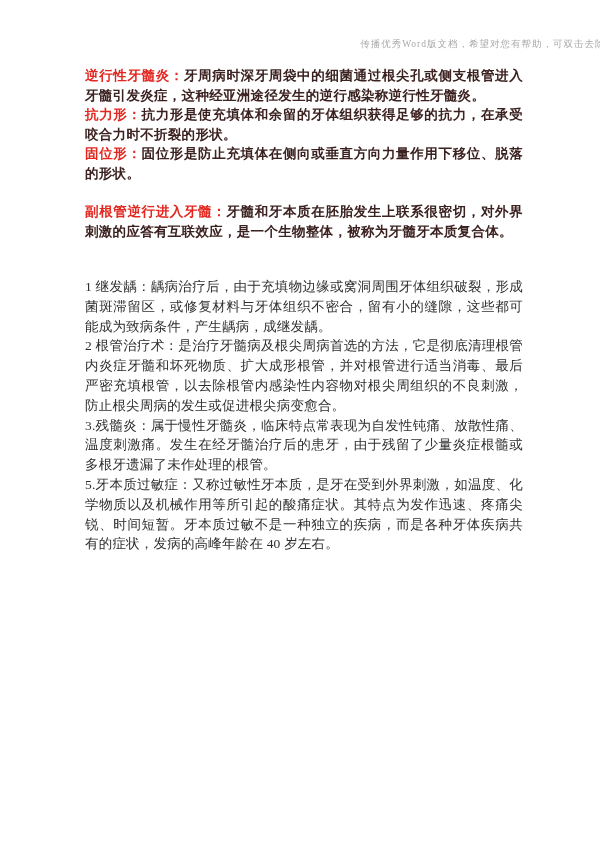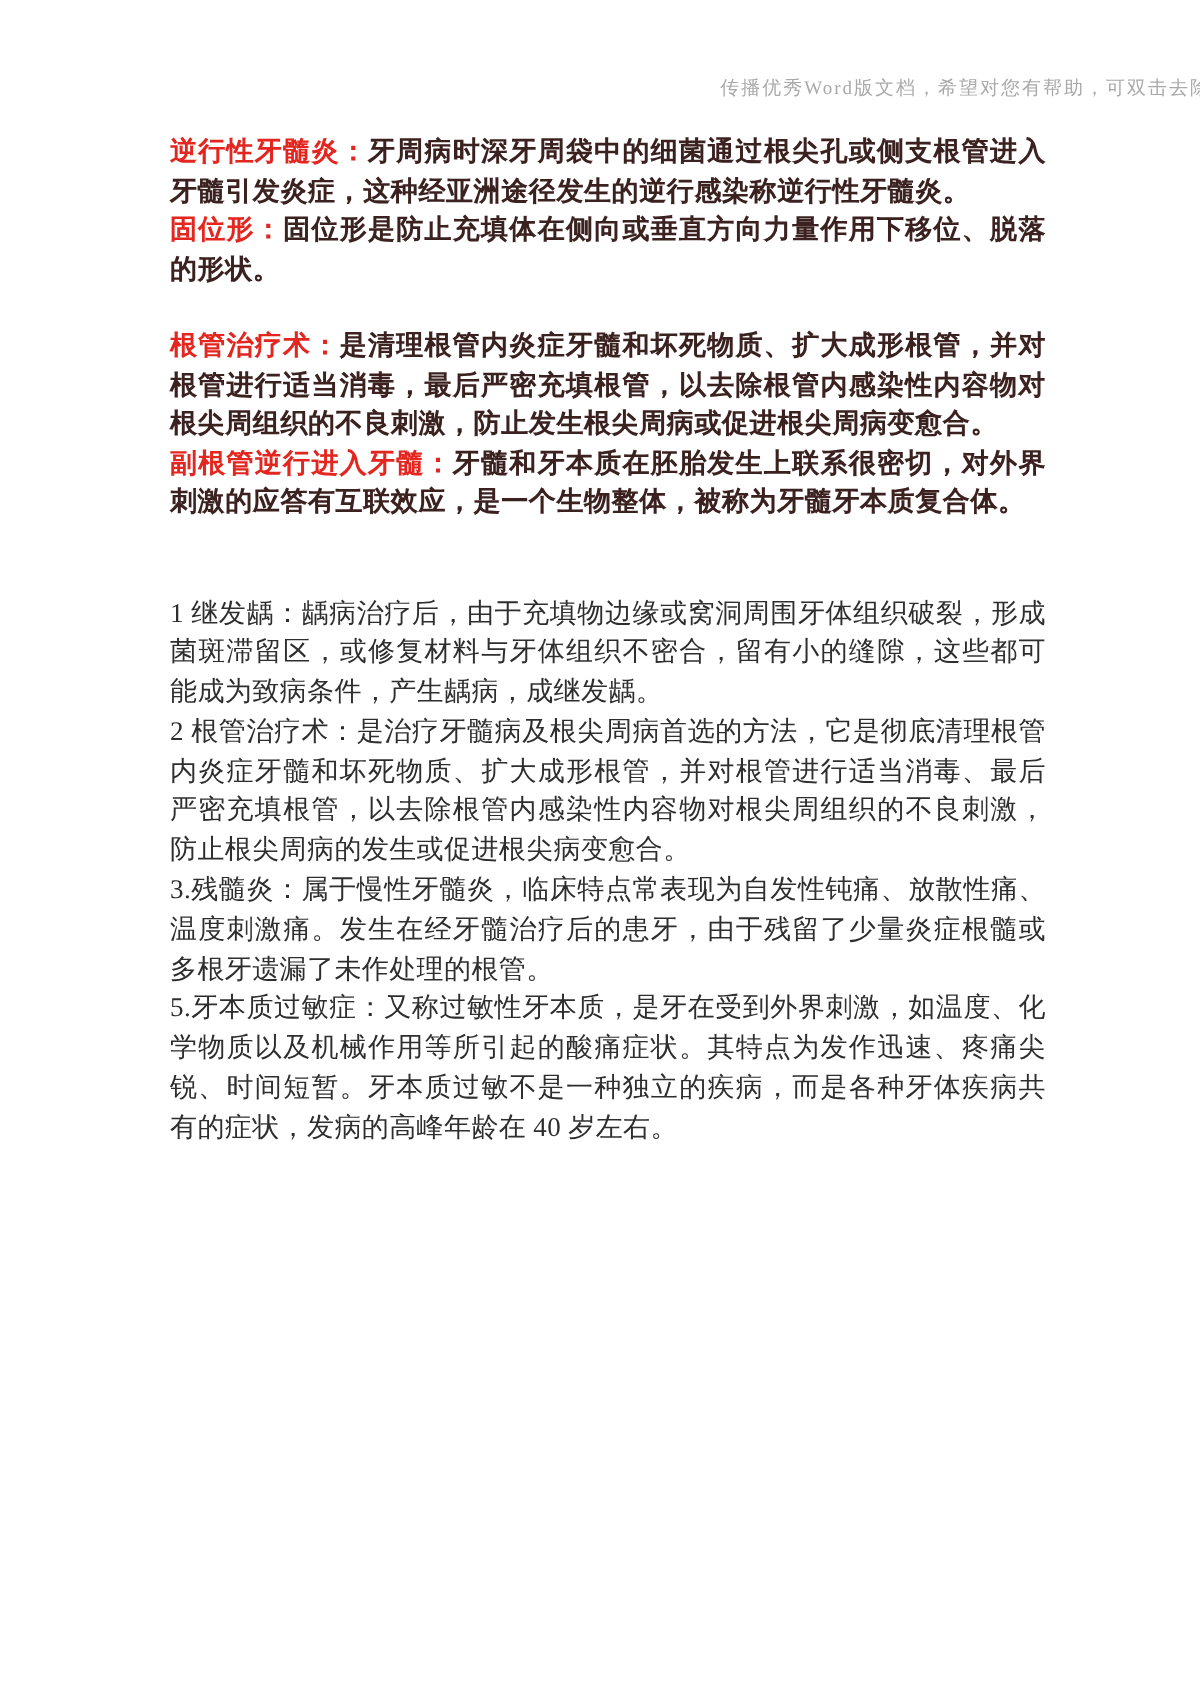--- a/index.html
+++ b/index.html
@@ -70,27 +70,27 @@
 <div class="page">
 
   <div class="watermark">传播优秀Word版文档，希望对您有帮助，可双击去除！</div>
 
   <div class="content">
 
     <div class="def-section">
 
       <p class="def-para"><span class="term">逆行性牙髓炎：</span><span>牙周病时深牙周袋中的细菌通过根尖孔或侧支根管进入牙髓引发炎症，这种经亚洲途径发生的逆行感染称逆行性牙髓炎。</span></p>
 
+      <p class="def-para"><span class="term">抗力形：</span><span>抗力形是使充填体和余留的牙体组织获得足够的抗力，在承受咬合力时不折裂的形状。</span></p>
 
       <p class="def-para"><span class="term">固位形：</span><span>固位形是防止充填体在侧向或垂直方向力量作用下移位、脱落的形状。</span></p>
 
       <div class="spacer-small"></div>
 
 
-      <p class="def-para"><span class="term">根管治疗术：</span><span>是清理根管内炎症牙髓和坏死物质、扩大成形根管，并对根管进行适当消毒，最后严密充填根管，以去除根管内感染性内容物对根尖周组织的不良刺激，防止发生根尖周病或促进根尖周病变愈合。</span></p>
 
       <p class="def-para"><span class="term">副根管逆行进入牙髓：</span><span>牙髓和牙本质在胚胎发生上联系很密切，对外界刺激的应答有互联效应，是一个生物整体，被称为牙髓牙本质复合体。</span></p>
 
     </div>
 
     <div class="spacer-large"></div>
 
     <div class="glossary">
       <p class="list-para">1 继发龋：龋病治疗后，由于充填物边缘或窝洞周围牙体组织破裂，形成菌斑滞留区，或修复材料与牙体组织不密合，留有小的缝隙，这些都可能成为致病条件，产生龋病，成继发龋。</p>
       <p class="list-para">2 根管治疗术：是治疗牙髓病及根尖周病首选的方法，它是彻底清理根管内炎症牙髓和坏死物质、扩大成形根管，并对根管进行适当消毒、最后严密充填根管，以去除根管内感染性内容物对根尖周组织的不良刺激，防止根尖周病的发生或促进根尖病变愈合。</p>

